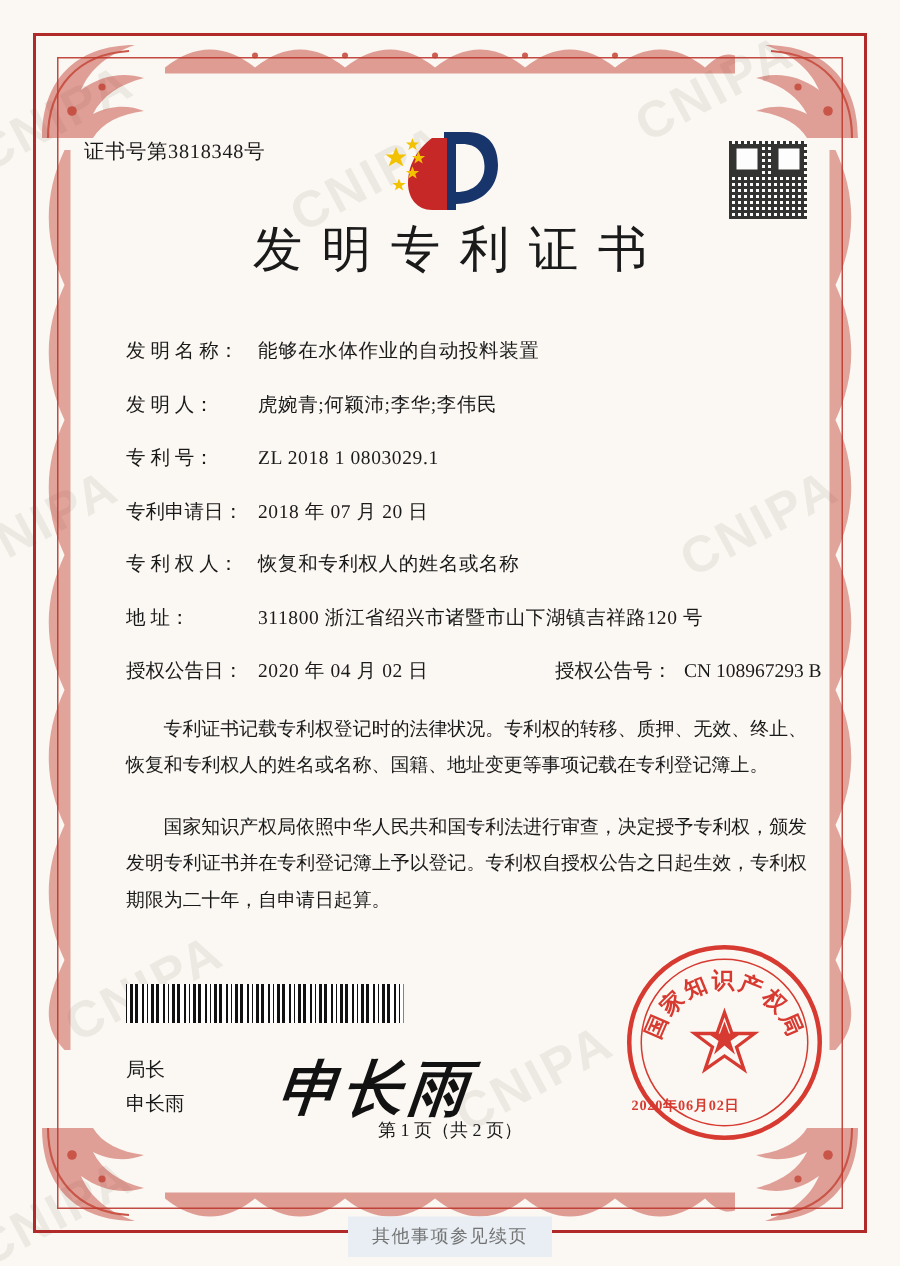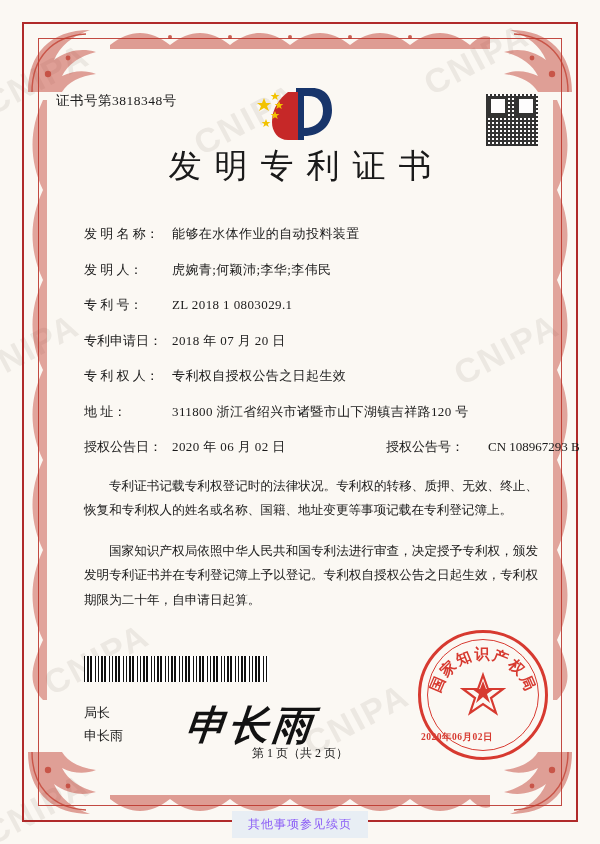--- a/index.html
+++ b/index.html
@@ -153,21 +153,21 @@
     letter-spacing: 0;
     white-space: nowrap;
   }
   .fvalue {
     flex: 1;
     letter-spacing: .4px;
   }
   .frow.dual .fvalue { flex: 0 0 auto; min-width: 190px; }
   .flabel2 {
     flex: 0 0 auto;
-    margin-left: 24px;
+    margin-left: 8px;
     white-space: nowrap;
   }
 
   .para {
     margin-top: 16px;
     font-size: 12.6px;
     line-height: 1.95;
     text-align: justify;
     text-indent: 25px;
     padding-left: 28px;
@@ -264,21 +264,21 @@
 
   .footer-note {
     position: absolute;
     left: 50%;
     transform: translateX(-50%);
     bottom: 6px;
     background: #e8eef4;
     padding: 5px 16px;
     font-size: 12px;
     letter-spacing: 1px;
-    color: #8b5cf6;
+    color: #737373;
     z-index: 5;
   }
 </style>
 </head>
 <body>
 
 <div class="watermark-layer">
   <div class="wm" style="left:-20px; top:60px;">CNIPA</div>
   <div class="wm" style="left:190px; top:100px;">CNIPA</div>
   <div class="wm" style="left:420px; top:40px;">CNIPA</div>
@@ -379,29 +379,29 @@
     <div class="frow">
       <div class="flabel">专  利  号：</div>
       <div class="fvalue">ZL 2018 1 0803029.1</div>
     </div>
     <div class="frow">
       <div class="flabel">专利申请日：</div>
       <div class="fvalue">2018 年 07 月 20 日</div>
     </div>
     <div class="frow">
       <div class="flabel">专 利 权 人：</div>
-      <div class="fvalue">专利权自授权公告之日起生效</div>
+      <div class="fvalue">恢复和专利权人的姓名或名称</div>
     </div>
     <div class="frow">
       <div class="flabel">地      址：</div>
       <div class="fvalue">311800 浙江省绍兴市诸暨市山下湖镇吉祥路120 号</div>
     </div>
     <div class="frow dual">
       <div class="flabel">授权公告日：</div>
-      <div class="fvalue">2020 年 06 月 02 日</div>
+      <div class="fvalue">2020 年 04 月 02 日</div>
       <div class="flabel2">授权公告号：</div>
       <div class="flabel2">CN 108967293 B</div>
     </div>
   </div>
 
   <div class="para">专利证书记载专利权登记时的法律状况。专利权的转移、质押、无效、终止、恢复和专利权人的姓名或名称、国籍、地址变更等事项记载在专利登记簿上。</div>
   <div class="para">国家知识产权局依照中华人民共和国专利法进行审查，决定授予专利权，颁发发明专利证书并在专利登记簿上予以登记。专利权自授权公告之日起生效，专利权期限为二十年，自申请日起算。</div>
 
   <div class="barcode"></div>
 

